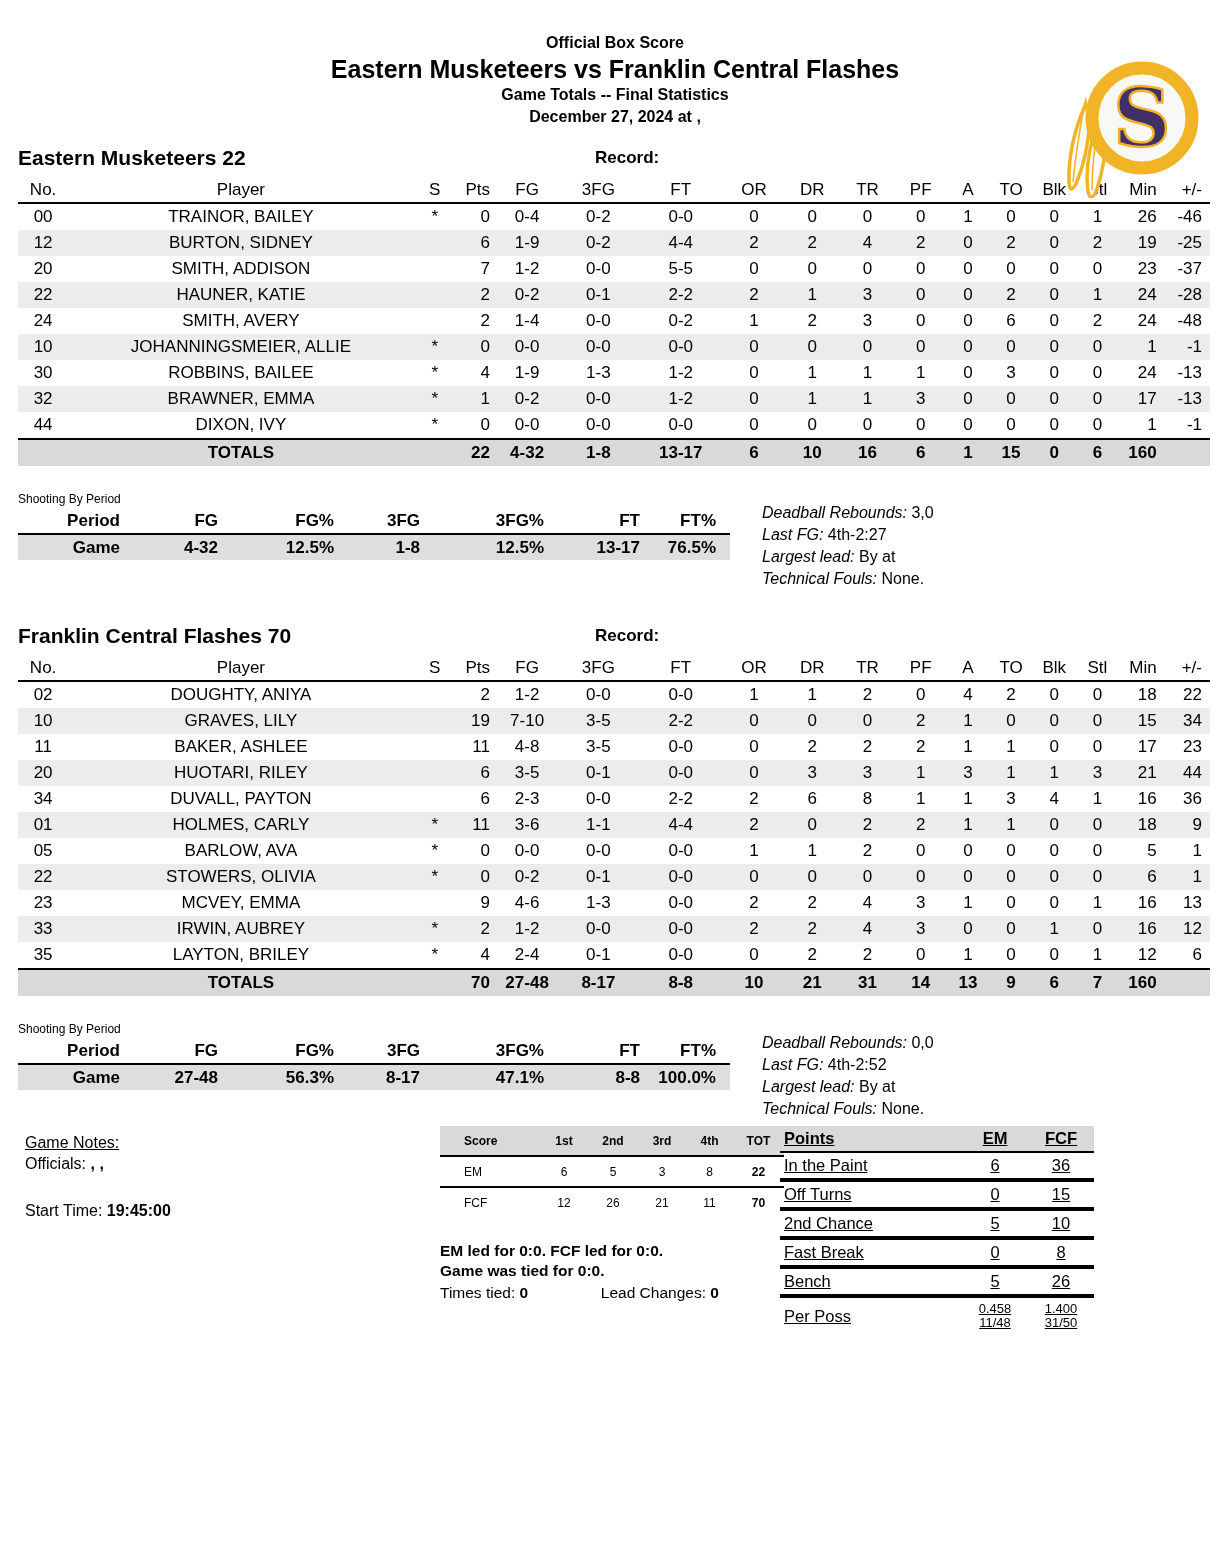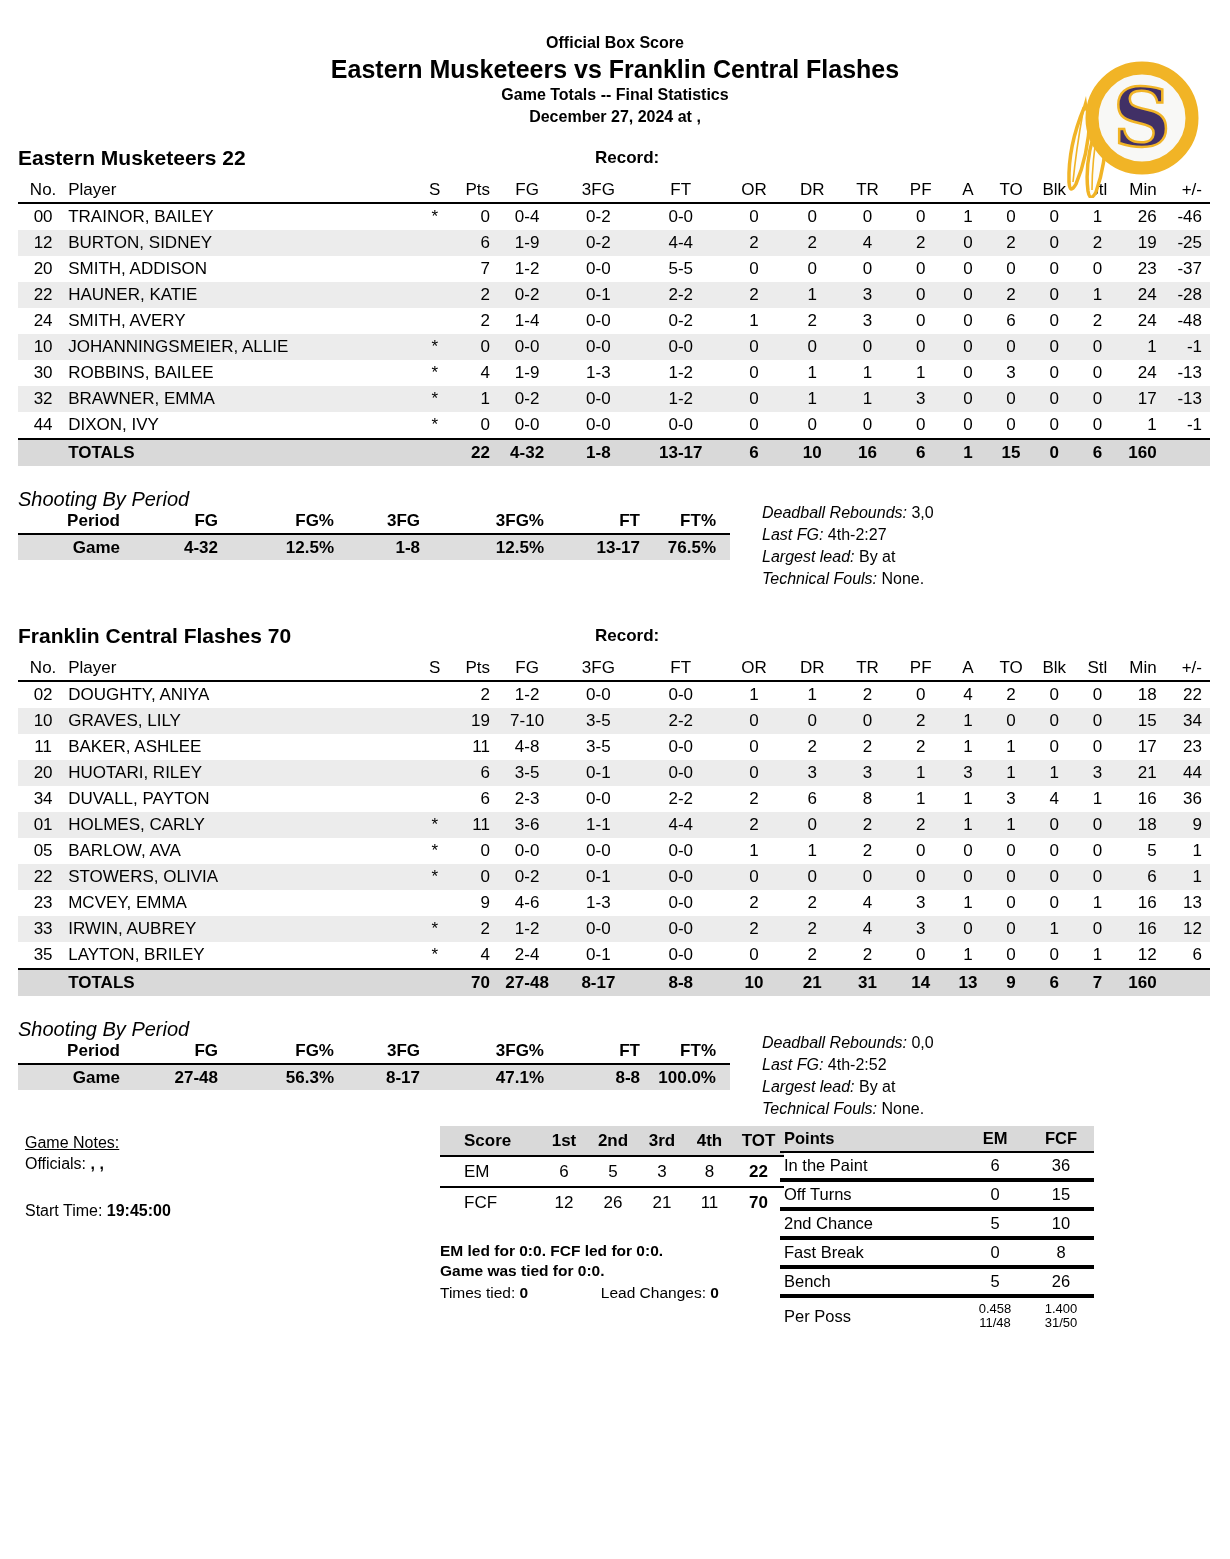--- a/index.html
+++ b/index.html
@@ -18,64 +18,64 @@
   .team-title{font-size:21px;font-weight:bold;}
   .record{position:absolute;left:577px;top:2px;font-size:17px;font-weight:bold;}
 
   table{border-collapse:collapse;table-layout:fixed;}
   .boxscore{width:1192px;font-size:17px;}
   .boxscore td{height:26px;padding:0 2px;white-space:nowrap;overflow:hidden;}
   .boxscore thead td{height:24px;border-bottom:2px solid #000;}
   .boxscore tbody.players tr:nth-child(even) td{background:#ececec;}
   .boxscore tbody.totals td{background:#d9d9d9;font-weight:bold;border-top:2px solid #000;}
   .boxscore td:nth-child(1){text-align:center;padding-left:6px;}
-  .boxscore td:nth-child(2){text-align:left;padding-left:4px;}
+  .boxscore td:nth-child(2){text-align:center;padding-left:4px;}
   .boxscore td:nth-child(3){text-align:center;}
   .boxscore td:nth-child(4){text-align:right;padding-right:6px;}
   .boxscore td:nth-child(5),.boxscore td:nth-child(6),.boxscore td:nth-child(7),
   .boxscore td:nth-child(8),.boxscore td:nth-child(9),.boxscore td:nth-child(10),
   .boxscore td:nth-child(11),.boxscore td:nth-child(12),.boxscore td:nth-child(13),
   .boxscore td:nth-child(14),.boxscore td:nth-child(15){text-align:center;}
   .boxscore td:nth-child(16){text-align:right;padding-right:8px;}
   .boxscore td:nth-child(17){text-align:right;padding-right:8px;}
 
   
   .shoot-wrap{display:flex;margin-top:24px;align-items:flex-start;}
   .shoot{width:712px;}
-  .shoot-title{font-style:italic;font-size:20px;line-height:18px;}
+  .shoot-title{font-size:12px;line-height:18px;}
   .shoot table{width:712px;font-size:17px;}
   .shoot td{height:25px;padding:0 2px;white-space:nowrap;}
   .shoot thead td{font-weight:bold;border-bottom:2px solid #000;}
   .shoot tbody td{background:#dedede;font-weight:bold;}
   .shoot td:first-child{text-align:right;padding-left:4px;}
   .shoot td:not(:first-child){text-align:right;padding-right:14px;}
   .notes{margin-left:32px;padding-top:12px;font-size:16px;line-height:22px;}
   .note-label{font-style:italic;}
 
   
   .footer{position:relative;margin-top:6px;height:420px;font-size:16px;}
   .gn{position:absolute;left:25px;top:6px;line-height:21px;}
   .gn-title{text-decoration:underline;}
   .b{font-weight:bold;}
   .start-time{margin-top:26px;}
 
   .score-block{position:absolute;left:440px;top:0;width:344px;}
-  .score-table{width:344px;font-size:17px;}
+  .score-table{width:344px;font-size:12px;}
   .score-table td{height:27px;white-space:nowrap;text-align:center;}
   .score-table thead td{background:#d9d9d9;font-weight:bold;border-bottom:2px solid #000;}
   .score-table td:first-child{text-align:left;padding-left:24px;}
   .score-table td:last-child{font-weight:bold;}
   .score-table tbody tr:first-child td{border-bottom:2px solid #000;}
   .lead-lines{margin-top:24px;font-weight:bold;font-size:15.5px;line-height:20px;}
   .tied-line{margin-top:2px;font-size:15.5px;line-height:20px;}
   .spacer{display:inline-block;width:64px;}
 
   .points-block{position:absolute;left:780px;top:0;width:314px;}
   .points-table{width:314px;font-size:16.5px;}
-  .points-table td{height:23px;white-space:pre-line;text-align:center;}
+  .points-table td{height:23px;white-space:pre-line;text-align:center;text-decoration:underline;}
   .points-table thead td{background:#d9d9d9;font-weight:bold;border-bottom:2px solid #000;}
   .points-table td:first-child{text-align:left;padding-left:4px;}
   .points-table tbody td{border-bottom:4px solid #000000;}
   .points-table tbody tr:last-child td{border-bottom:none;}
   .points-table tbody tr:last-child td:nth-child(2),
   .points-table tbody tr:last-child td:nth-child(3){font-size:13px;line-height:14px;padding:4px 0;}
 </style>
 </head>
 <body>
 

